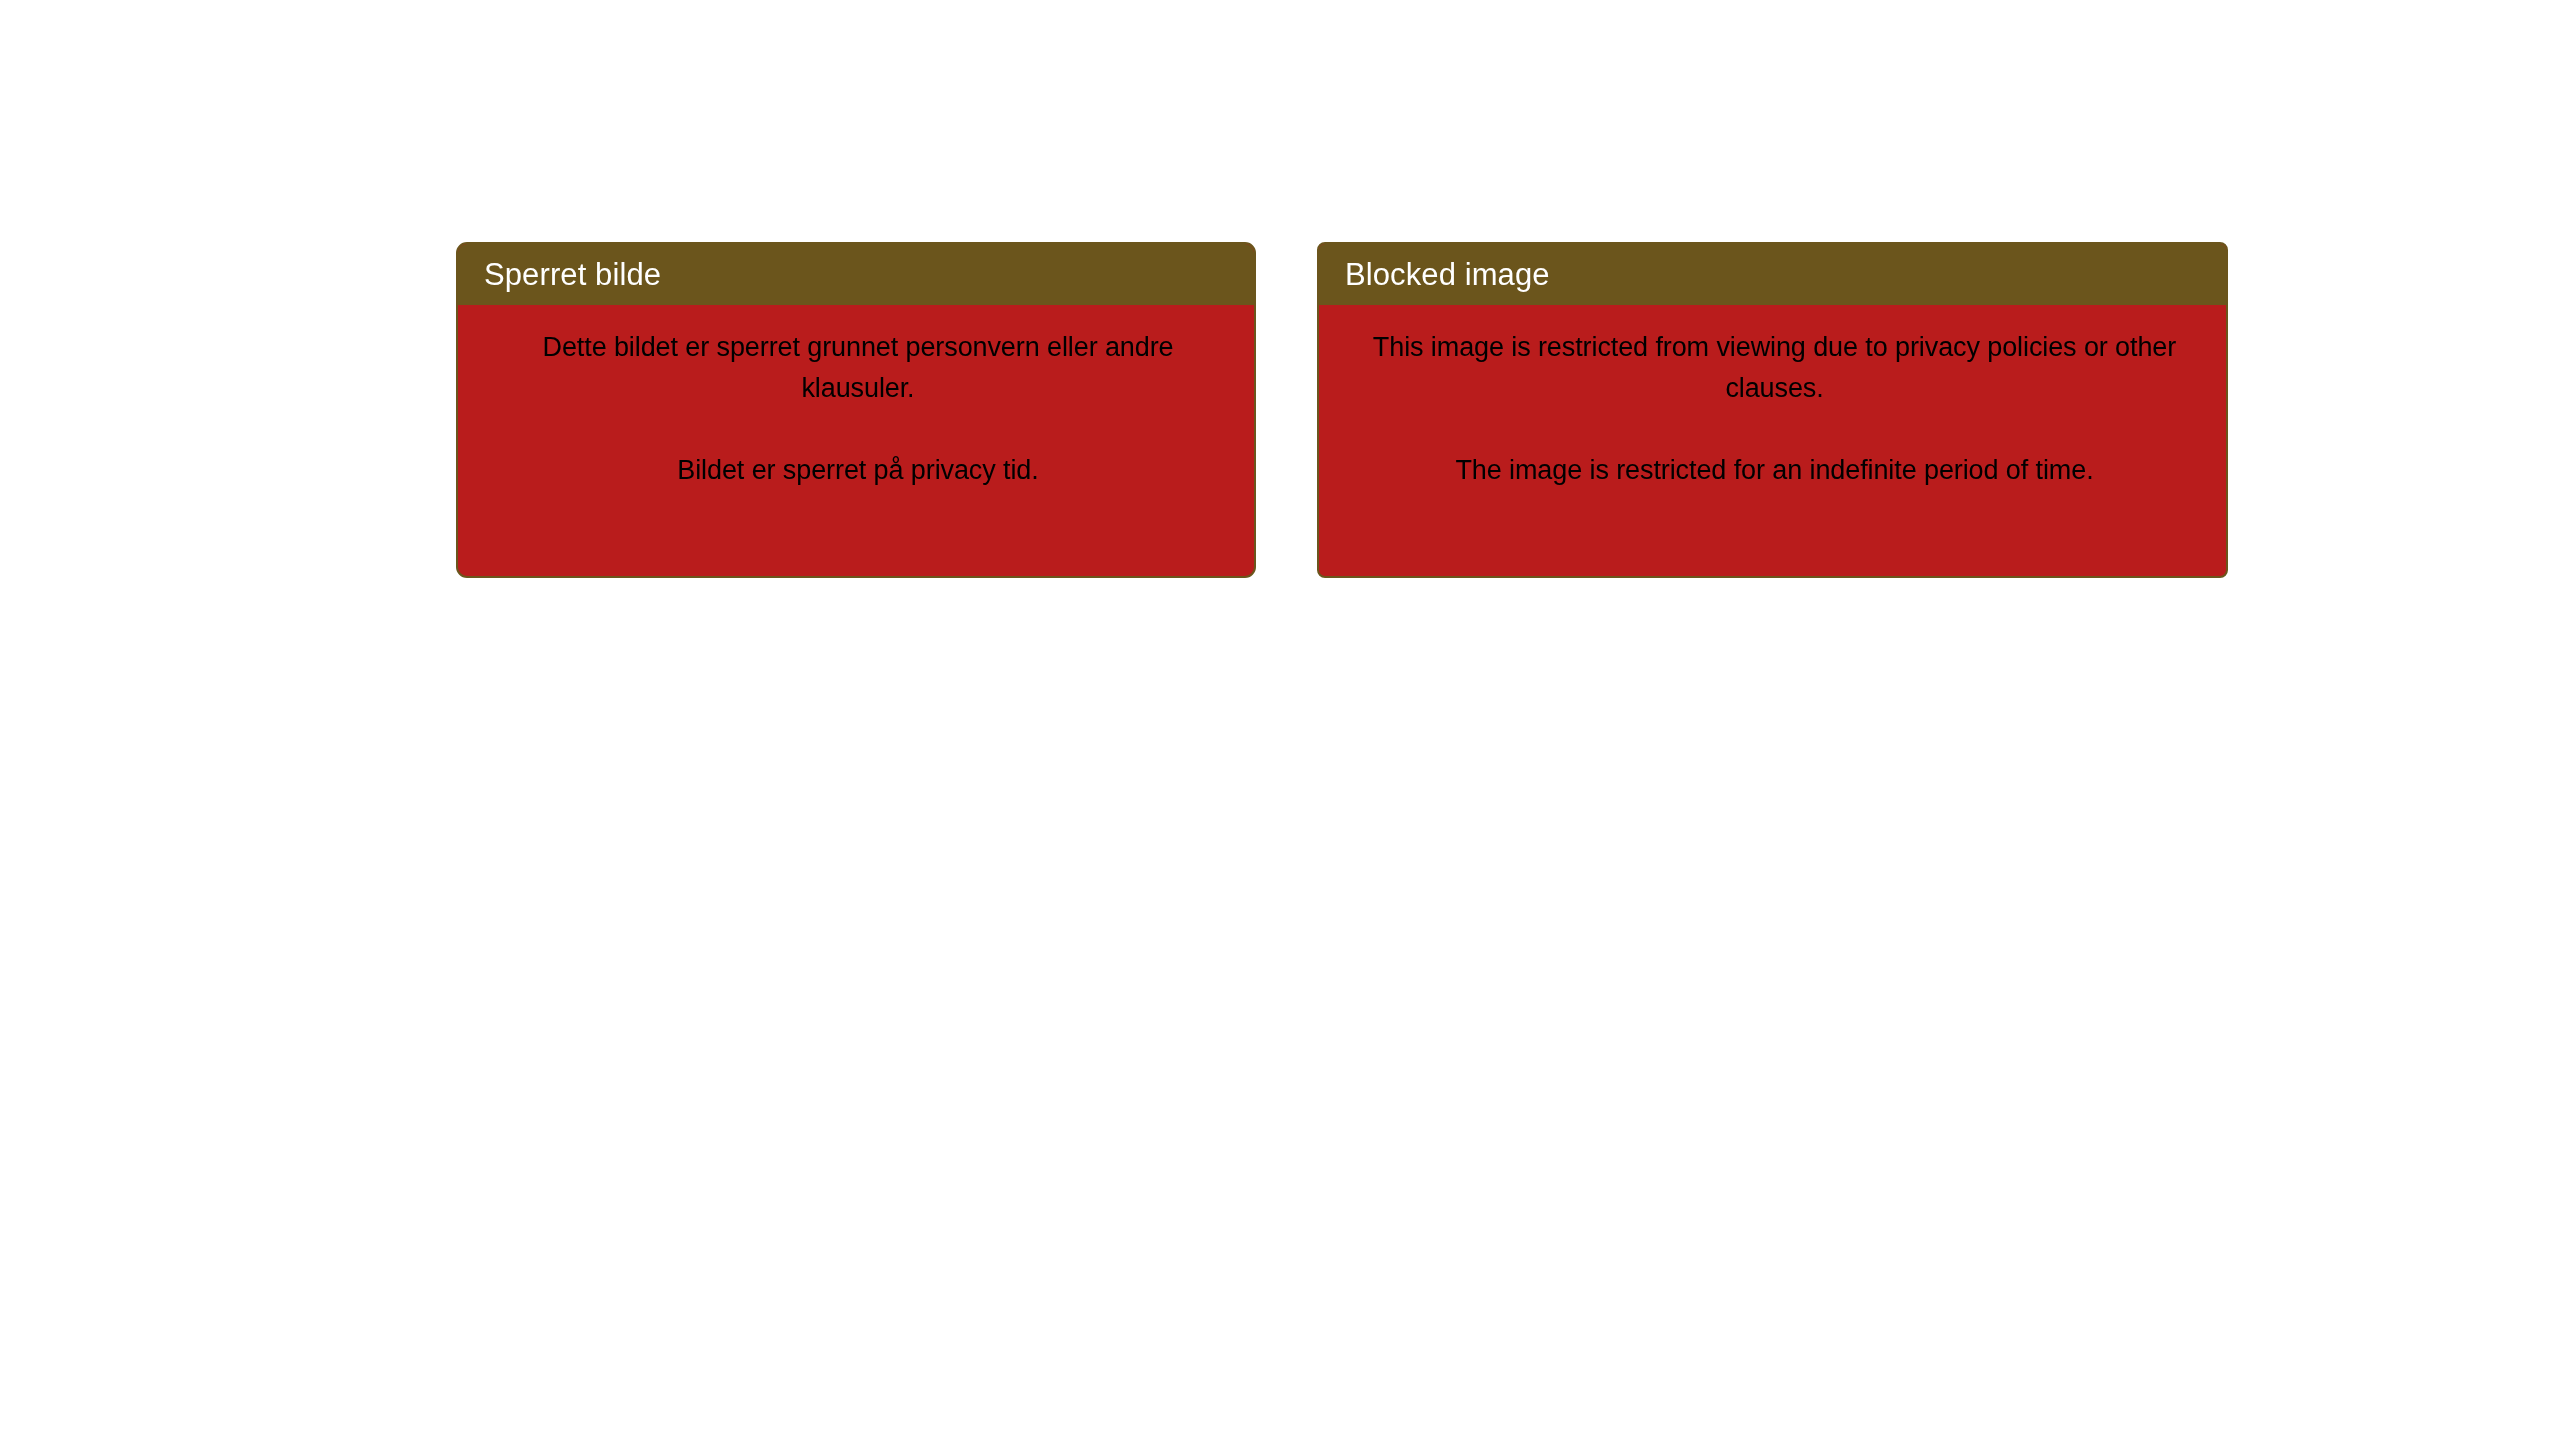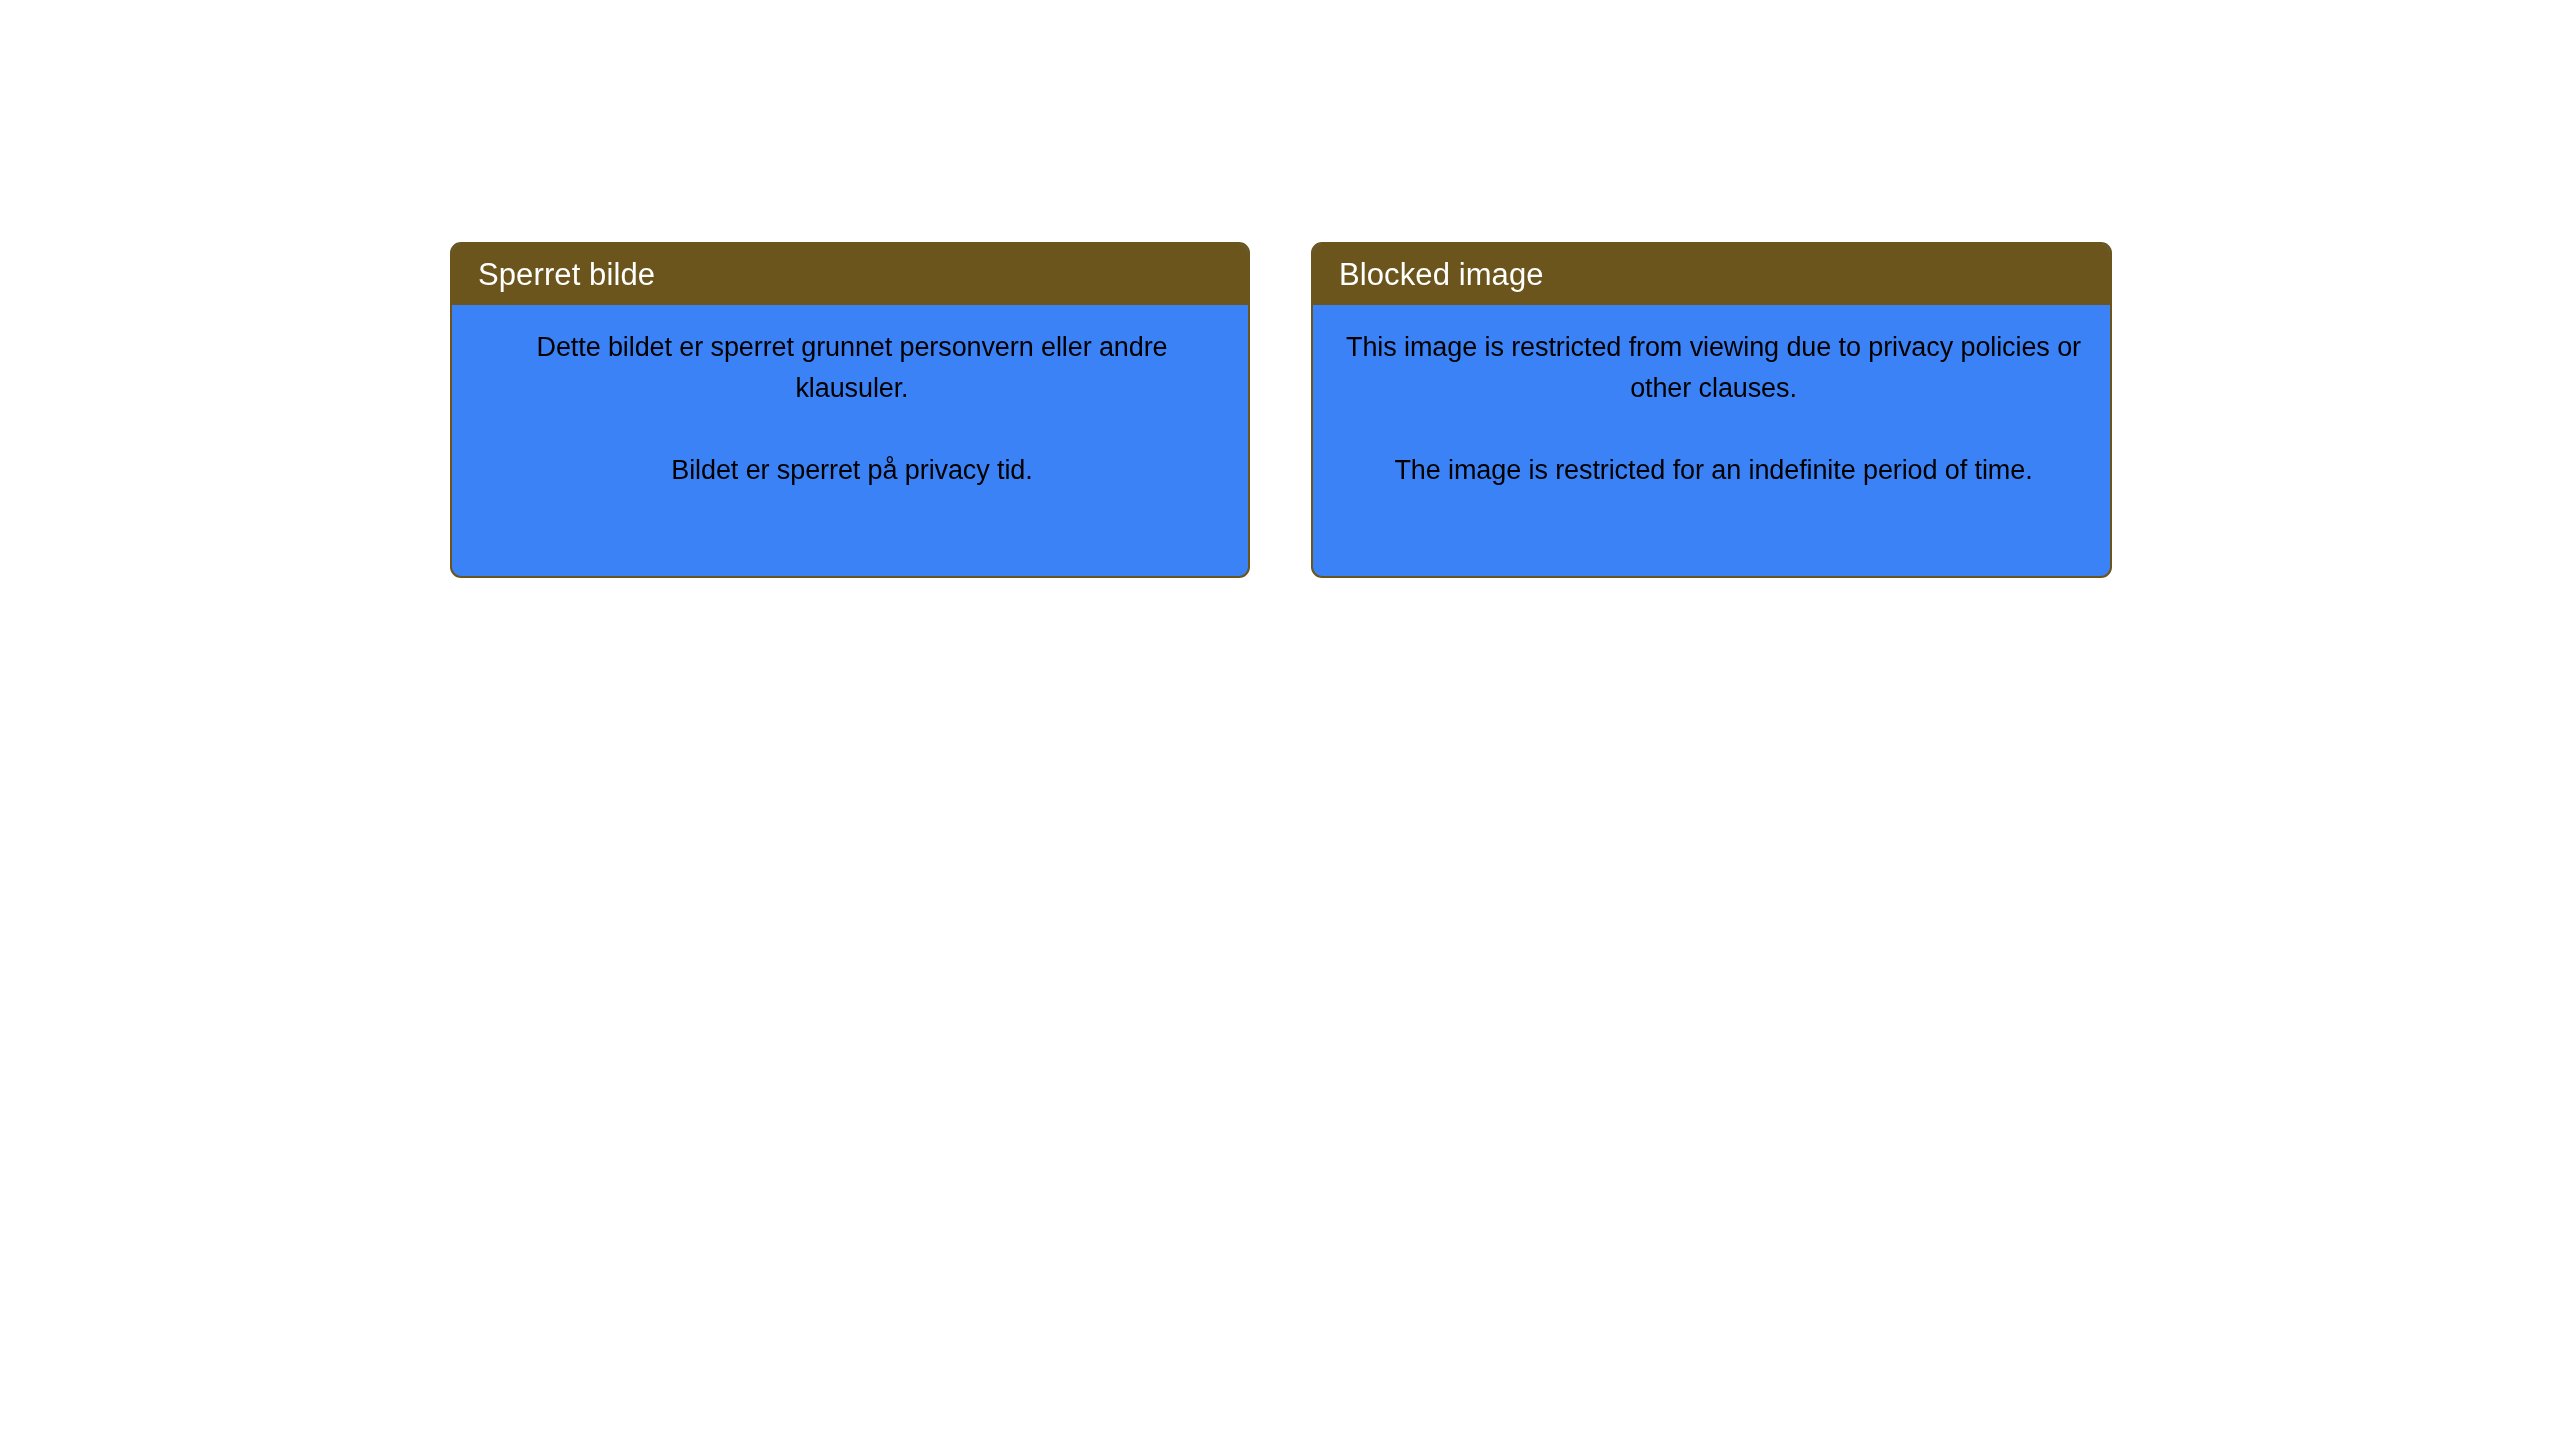--- a/index.html
+++ b/index.html
@@ -19,28 +19,29 @@
   .stage {
     position: relative;
     width: 2560px;
     height: 1440px;
   }
 
   .notice-card {
     position: absolute;
     top: 242px;
     box-sizing: border-box;
-    background: #3b82f6;
+    background: #b91c1c;
     border: 2px solid #6B551C;
     border-radius: 11px;
     overflow: hidden;
+    margin-left: 6px;
   }
 
   #card-no  { left: 450px;  width: 800px;  height: 336px; }
-  #card-en  { left: 1311px; width: 801px;  height: 336px; }
+  #card-en  { left: 1311px; width: 911px;  height: 336px; border-radius: 8px; }
 
   .notice-header {
     height: 61px;
     background: #6B551C;
     display: flex;
     align-items: center;
     padding: 0 0 0 26px;
     box-sizing: border-box;
   }
 

